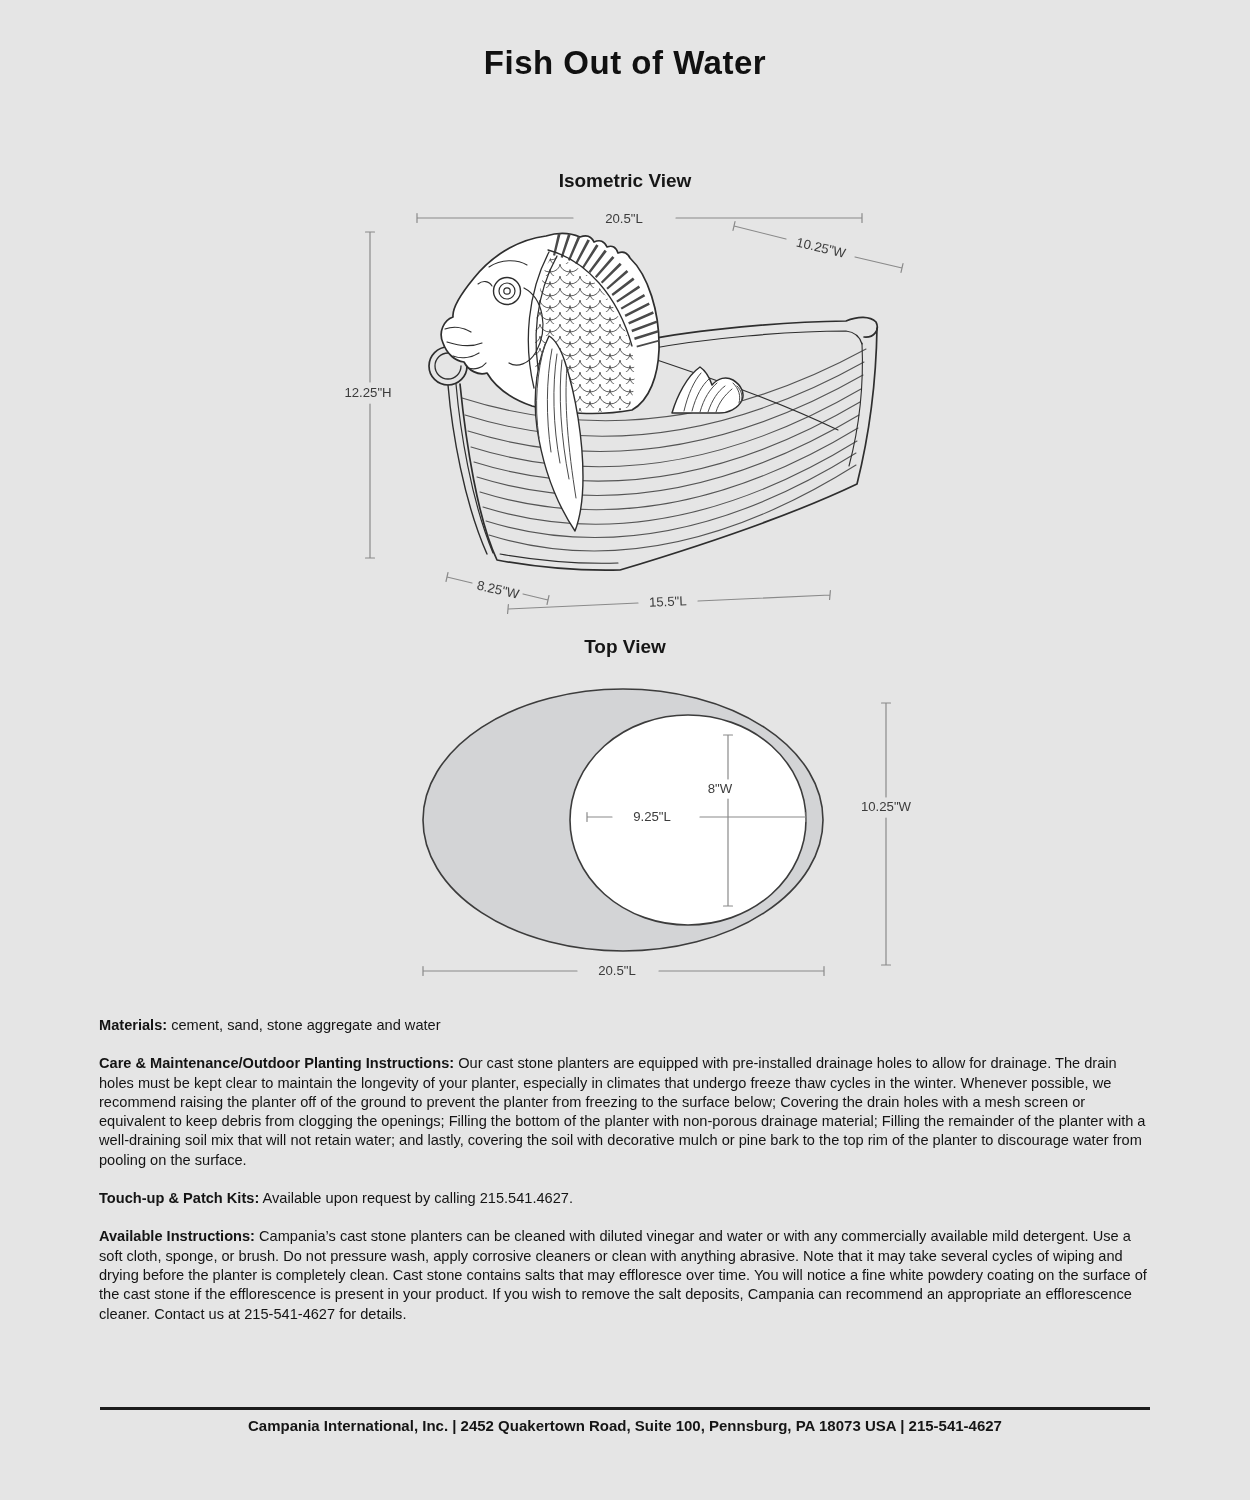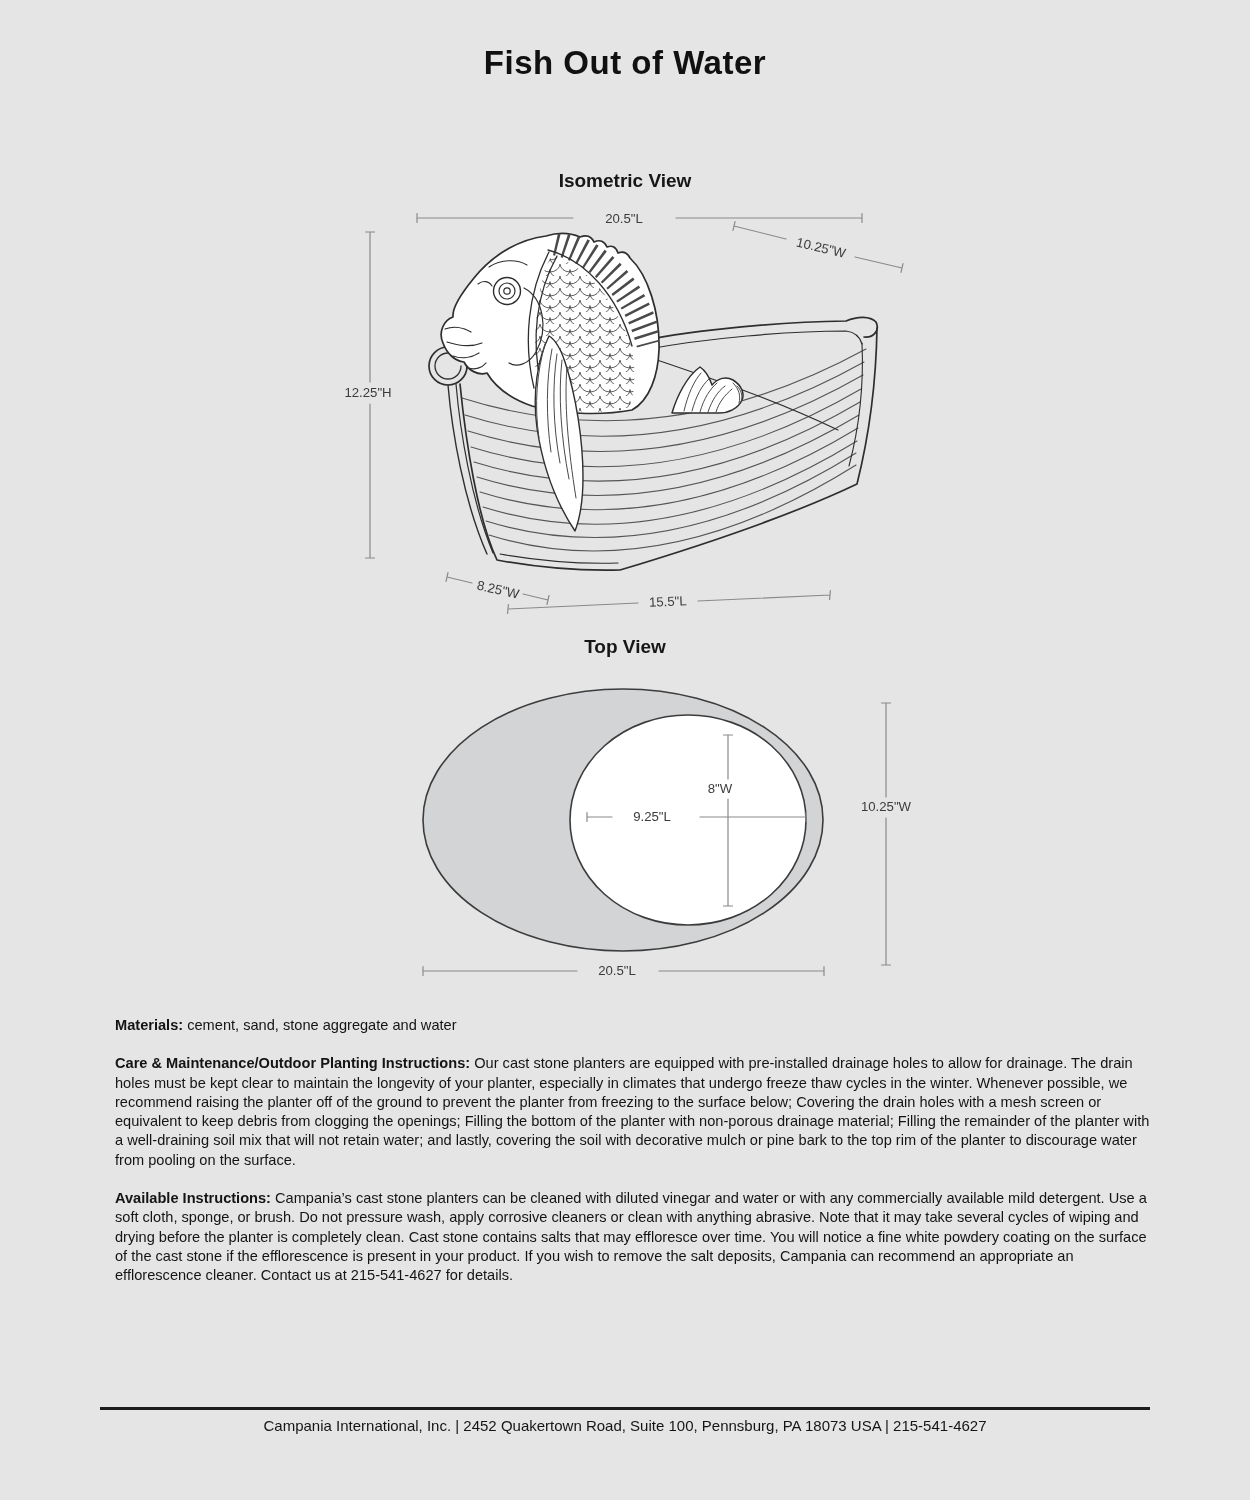--- a/index.html
+++ b/index.html
@@ -8,25 +8,25 @@
   .title{position:absolute;top:44px;left:0;width:1250px;text-align:center;
          font-size:33px;font-weight:bold;color:#111;letter-spacing:0.5px;}
   .view-heading{position:absolute;left:0;width:1250px;text-align:center;
          font-size:19px;font-weight:bold;color:#161616;}
   #iso-heading{top:170px;}
   #top-heading{top:636px;}
   #diagram-svg{position:absolute;top:0;left:0;}
   .dim-label{font-size:13.2px;fill:#3c3c3c;}
   .body-text{position:absolute;left:99px;top:1016px;width:1056px;
          font-size:14.6px;line-height:19.3px;color:#141414;}
-  .body-text p{margin:0 0 19px 16px;}
+  .body-text p{margin:0 0 19px 0;}
   .body-text b{font-weight:bold;}
   .footer-rule{position:absolute;left:100px;top:1407px;width:1050px;height:3px;background:#1c1c1c;}
   .footer{position:absolute;left:0;top:1414px;width:1250px;text-align:center;
-         font-size:15px;line-height:23px;color:#151515;}
+         font-size:15px;line-height:23px;color:#151515;font-weight:bold;}
   .footer a{color:#4579b2;text-decoration:underline;cursor:pointer;}
 </style>
 </head>
 <body>
 
 <div id="page">
 
   <div class="title">Fish Out of Water</div>
   <div class="view-heading" id="top-heading">Top View</div>
   <div class="view-heading" id="iso-heading">Isometric View</div>
@@ -185,20 +185,24 @@
   <div class="body-text">
     <p>
       <b>Materials:</b>
       <span>cement, sand, stone aggregate and water</span>
     </p>
     <p>
       <b>Care &amp; Maintenance/Outdoor Planting Instructions:</b>
       <span>Our cast stone planters are equipped with pre-installed drainage holes to allow for drainage. The drain holes must be kept clear to maintain the longevity of your planter, especially in climates that undergo freeze thaw cycles in the winter.  Whenever possible, we recommend raising the planter off of the ground to prevent the planter from freezing to the surface below; Covering the drain holes with a mesh screen or equivalent to keep debris from clogging the openings; Filling the bottom of the planter with non-porous drainage material; Filling the remainder of the planter with a well-draining soil mix that will not retain water; and lastly, covering the soil with decorative mulch or pine bark to the top rim of the planter to discourage water from pooling on the surface.</span>
     </p>
     <p>
+      <b>Touch-up &amp; Patch Kits:</b>
+      <span>Available upon request by calling 215.541.4627.</span>
+    </p>
+    <p>
       <b>Available Instructions:</b>
       <span>Campania’s cast stone planters can be cleaned with diluted vinegar and water or with any commercially available mild detergent. Use a soft cloth, sponge, or brush. Do not pressure wash, apply corrosive cleaners or clean with anything abrasive. Note that it may take several cycles of wiping and drying before the planter is completely clean. Cast stone contains salts that may effloresce over time. You will notice a fine white powdery coating on the surface of the cast stone if the efflorescence is present in your product. If you wish to remove the salt deposits, Campania can recommend an appropriate an efflorescence cleaner. Contact us at 215-541-4627 for details.</span>
     </p>
   </div>
 
   <div class="footer-rule"></div>
   <div class="footer">
     <div>Campania International, Inc. | 2452 Quakertown Road, Suite 100, Pennsburg, PA 18073 USA | 215-541-4627</div>
   </div>
 

